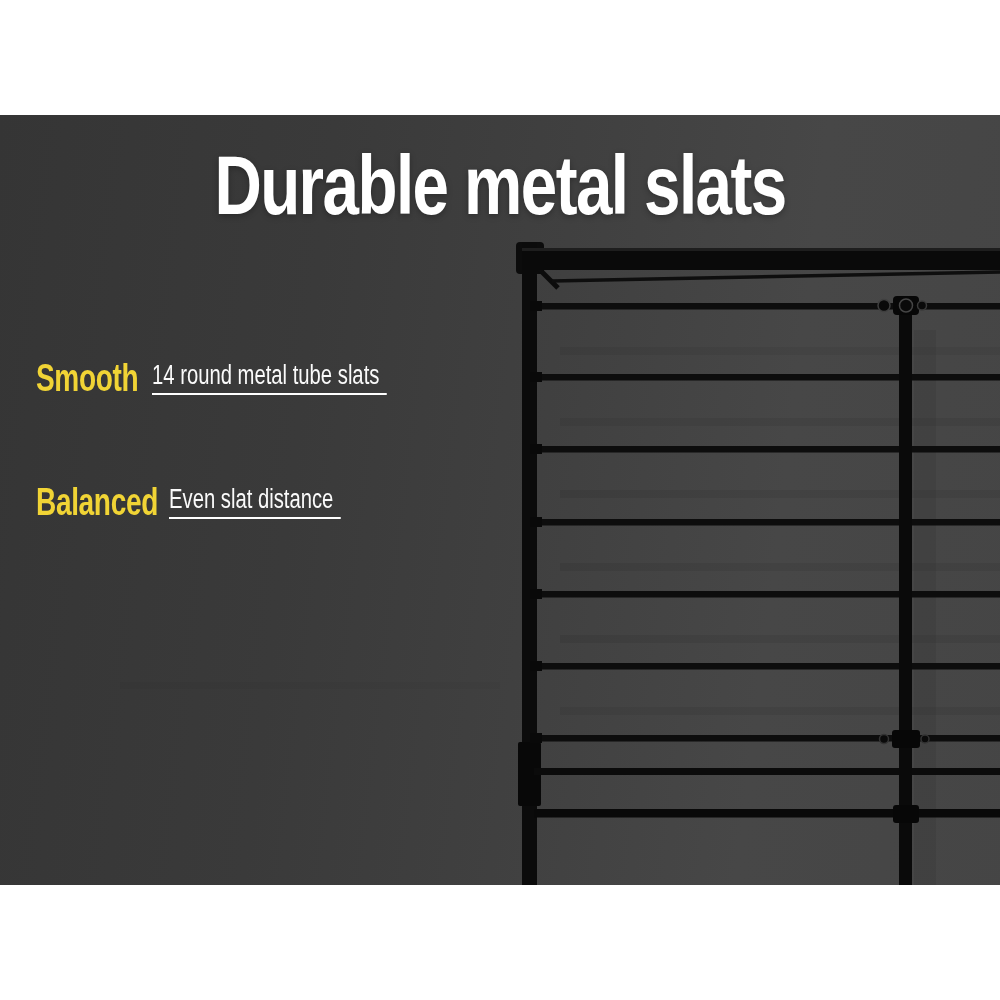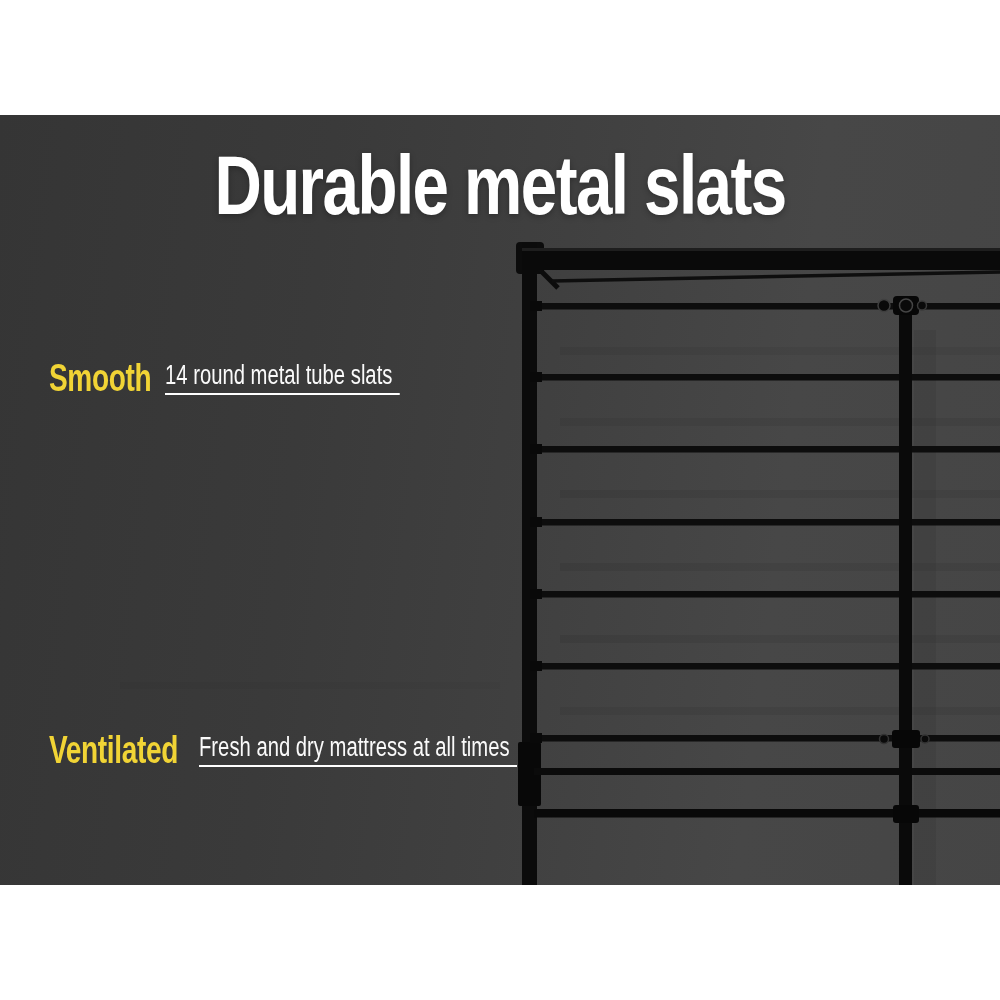--- a/index.html
+++ b/index.html
@@ -17,21 +17,21 @@
     padding-left:27px;
   }
   .bed{position:absolute;left:0;top:0;width:1000px;height:770px;display:block;}
   .title{
     position:absolute;left:0;top:28px;width:1000px;margin:0;
     text-align:center;color:#ffffff;font-weight:800;font-size:84px;line-height:1;
     letter-spacing:-2px;transform:scaleX(0.78);
     text-shadow:0 2px 7px rgba(0,0,0,0.28);
     white-space:nowrap;
   }
-  .feature{position:absolute;left:49px;height:46px;width:520px;}
+  .feature{position:absolute;left:36px;height:46px;width:520px;}
   .flabel{
     position:absolute;left:0;top:0;display:inline-block;
     color:#F1D435;font-weight:bold;font-size:39px;line-height:1;
     letter-spacing:-0.5px;transform:scaleX(0.72);transform-origin:left center;
     white-space:nowrap;
   }
   .fdesc{
     position:absolute;top:4px;display:inline-block;
     color:#fafafa;font-weight:400;font-size:27px;line-height:1;
     letter-spacing:0;transform:scaleX(0.75);transform-origin:left center;
@@ -117,24 +117,24 @@
       </g>
     </svg>
 
     <h1 class="title">Durable metal slats</h1>
 
     <div class="feature" style="top:243px">
       <span class="flabel">Smooth</span>
       <span class="fdesc" style="left:116px">14 round metal tube slats</span>
     </div>
 
+    <div class="feature" style="top:367px">
+      <span class="flabel">Balanced</span>
+      <span class="fdesc" style="left:133px">Even slat distance</span>
+    </div>
 
 
-    <div class="feature" style="top:615px">
-      <span class="flabel">Ventilated</span>
-      <span class="fdesc" style="left:150px">Fresh and dry mattress at all times</span>
-    </div>
 
   </section>
 
   <div class="strip strip-bottom"></div>
 
 </div>
 
 </body></html>

